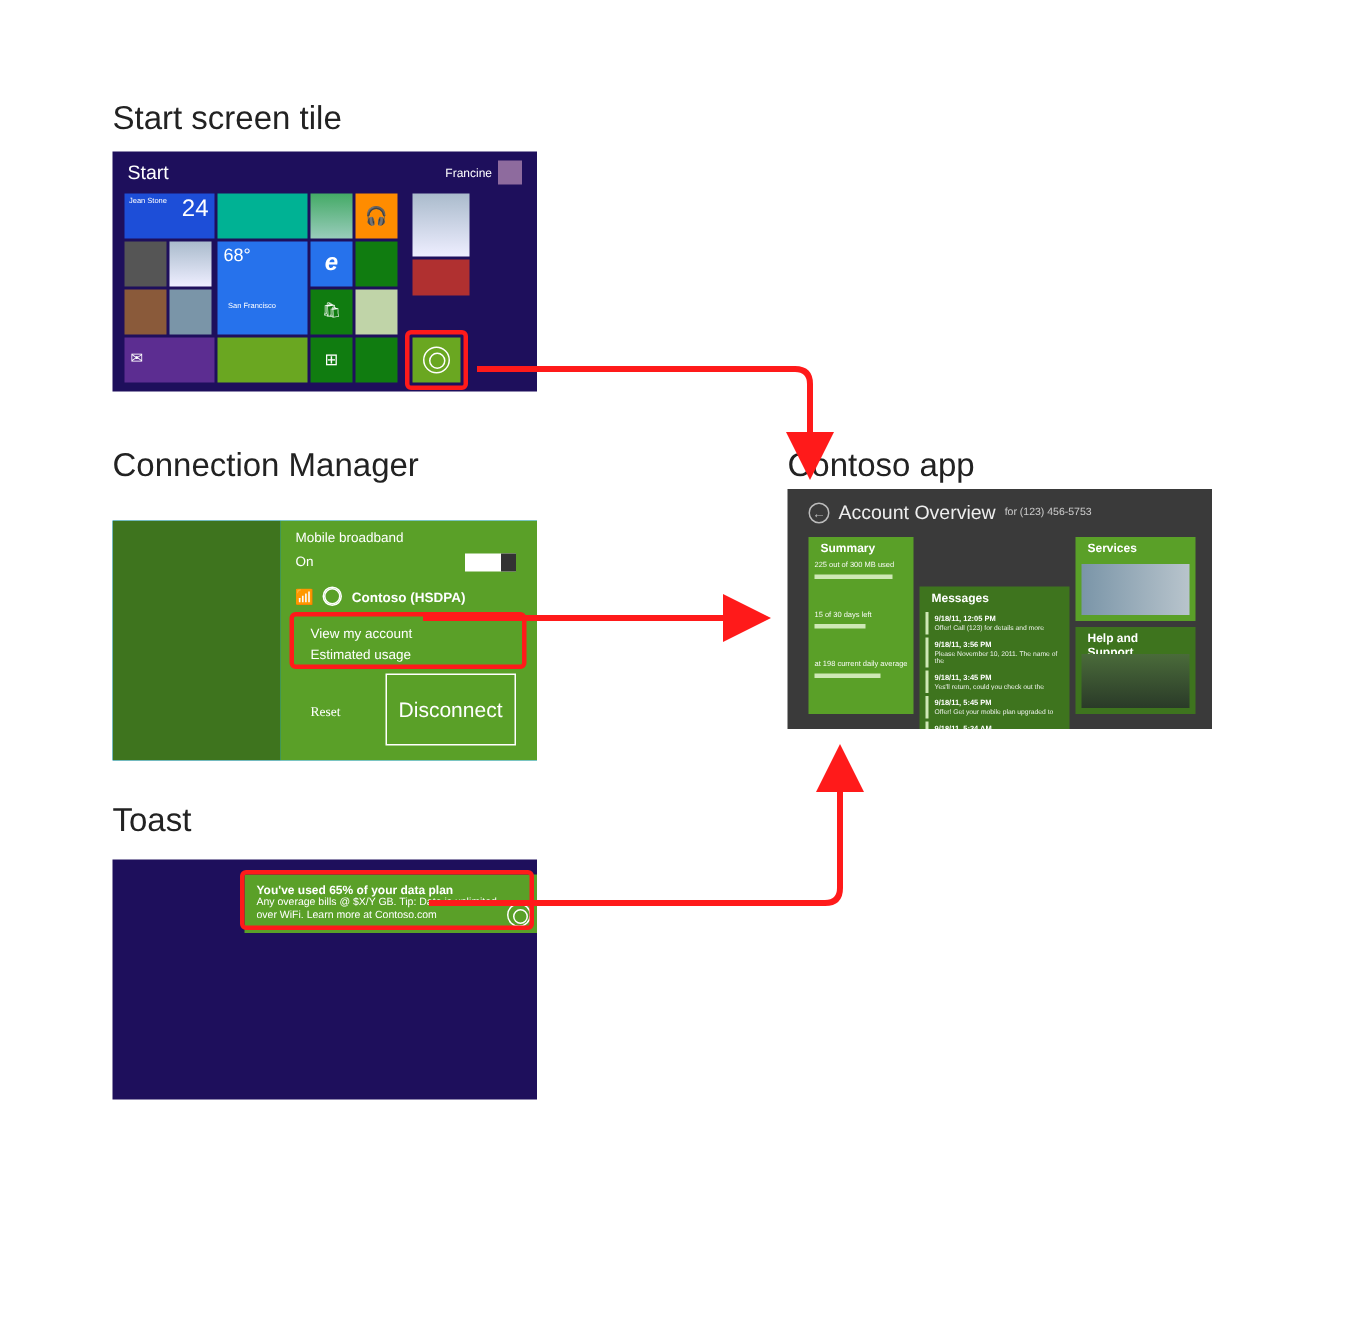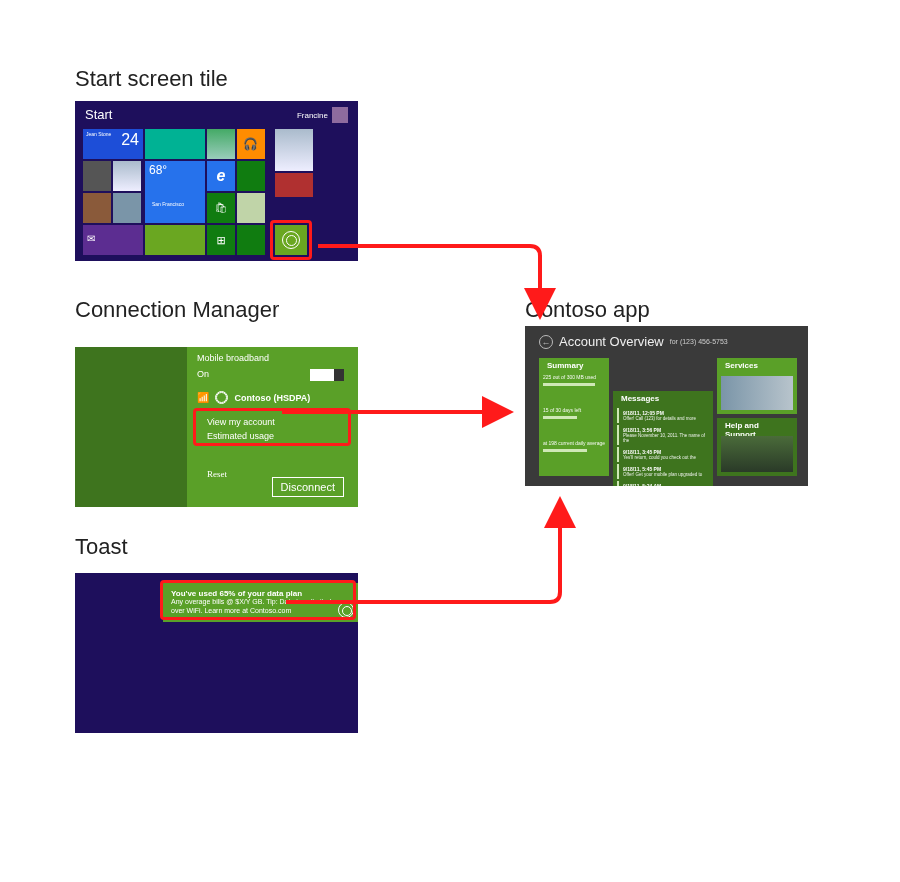--- a/index.html
+++ b/index.html
@@ -79,22 +79,22 @@
     background: #3e741e;
   }
   #cm-shot .row { color:#fff; font-size:9px; position:absolute; }
   #cm-shot .toggle {
     position:absolute; width:34px; height:12px; background:#fff;
   }
   #cm-shot .toggle::after{
     content:""; position:absolute; right:0; top:0; width:10px; height:12px; background:#333;
   }
   #cm-shot .btn {
-    position:absolute; color:#fff; font-size:11px;
-    border:1px solid #fff; padding:3px 8px;
+    position:absolute; color:#fff; font-size:14px;
+    border:1px solid #fff; padding:15px 8px;
   }
 
   
   #toast-shot {
     position: absolute;
     left: 75px; top: 573px;
     width: 283px; height: 160px;
     background: #1e0f5c;
     overflow:hidden;
   }

